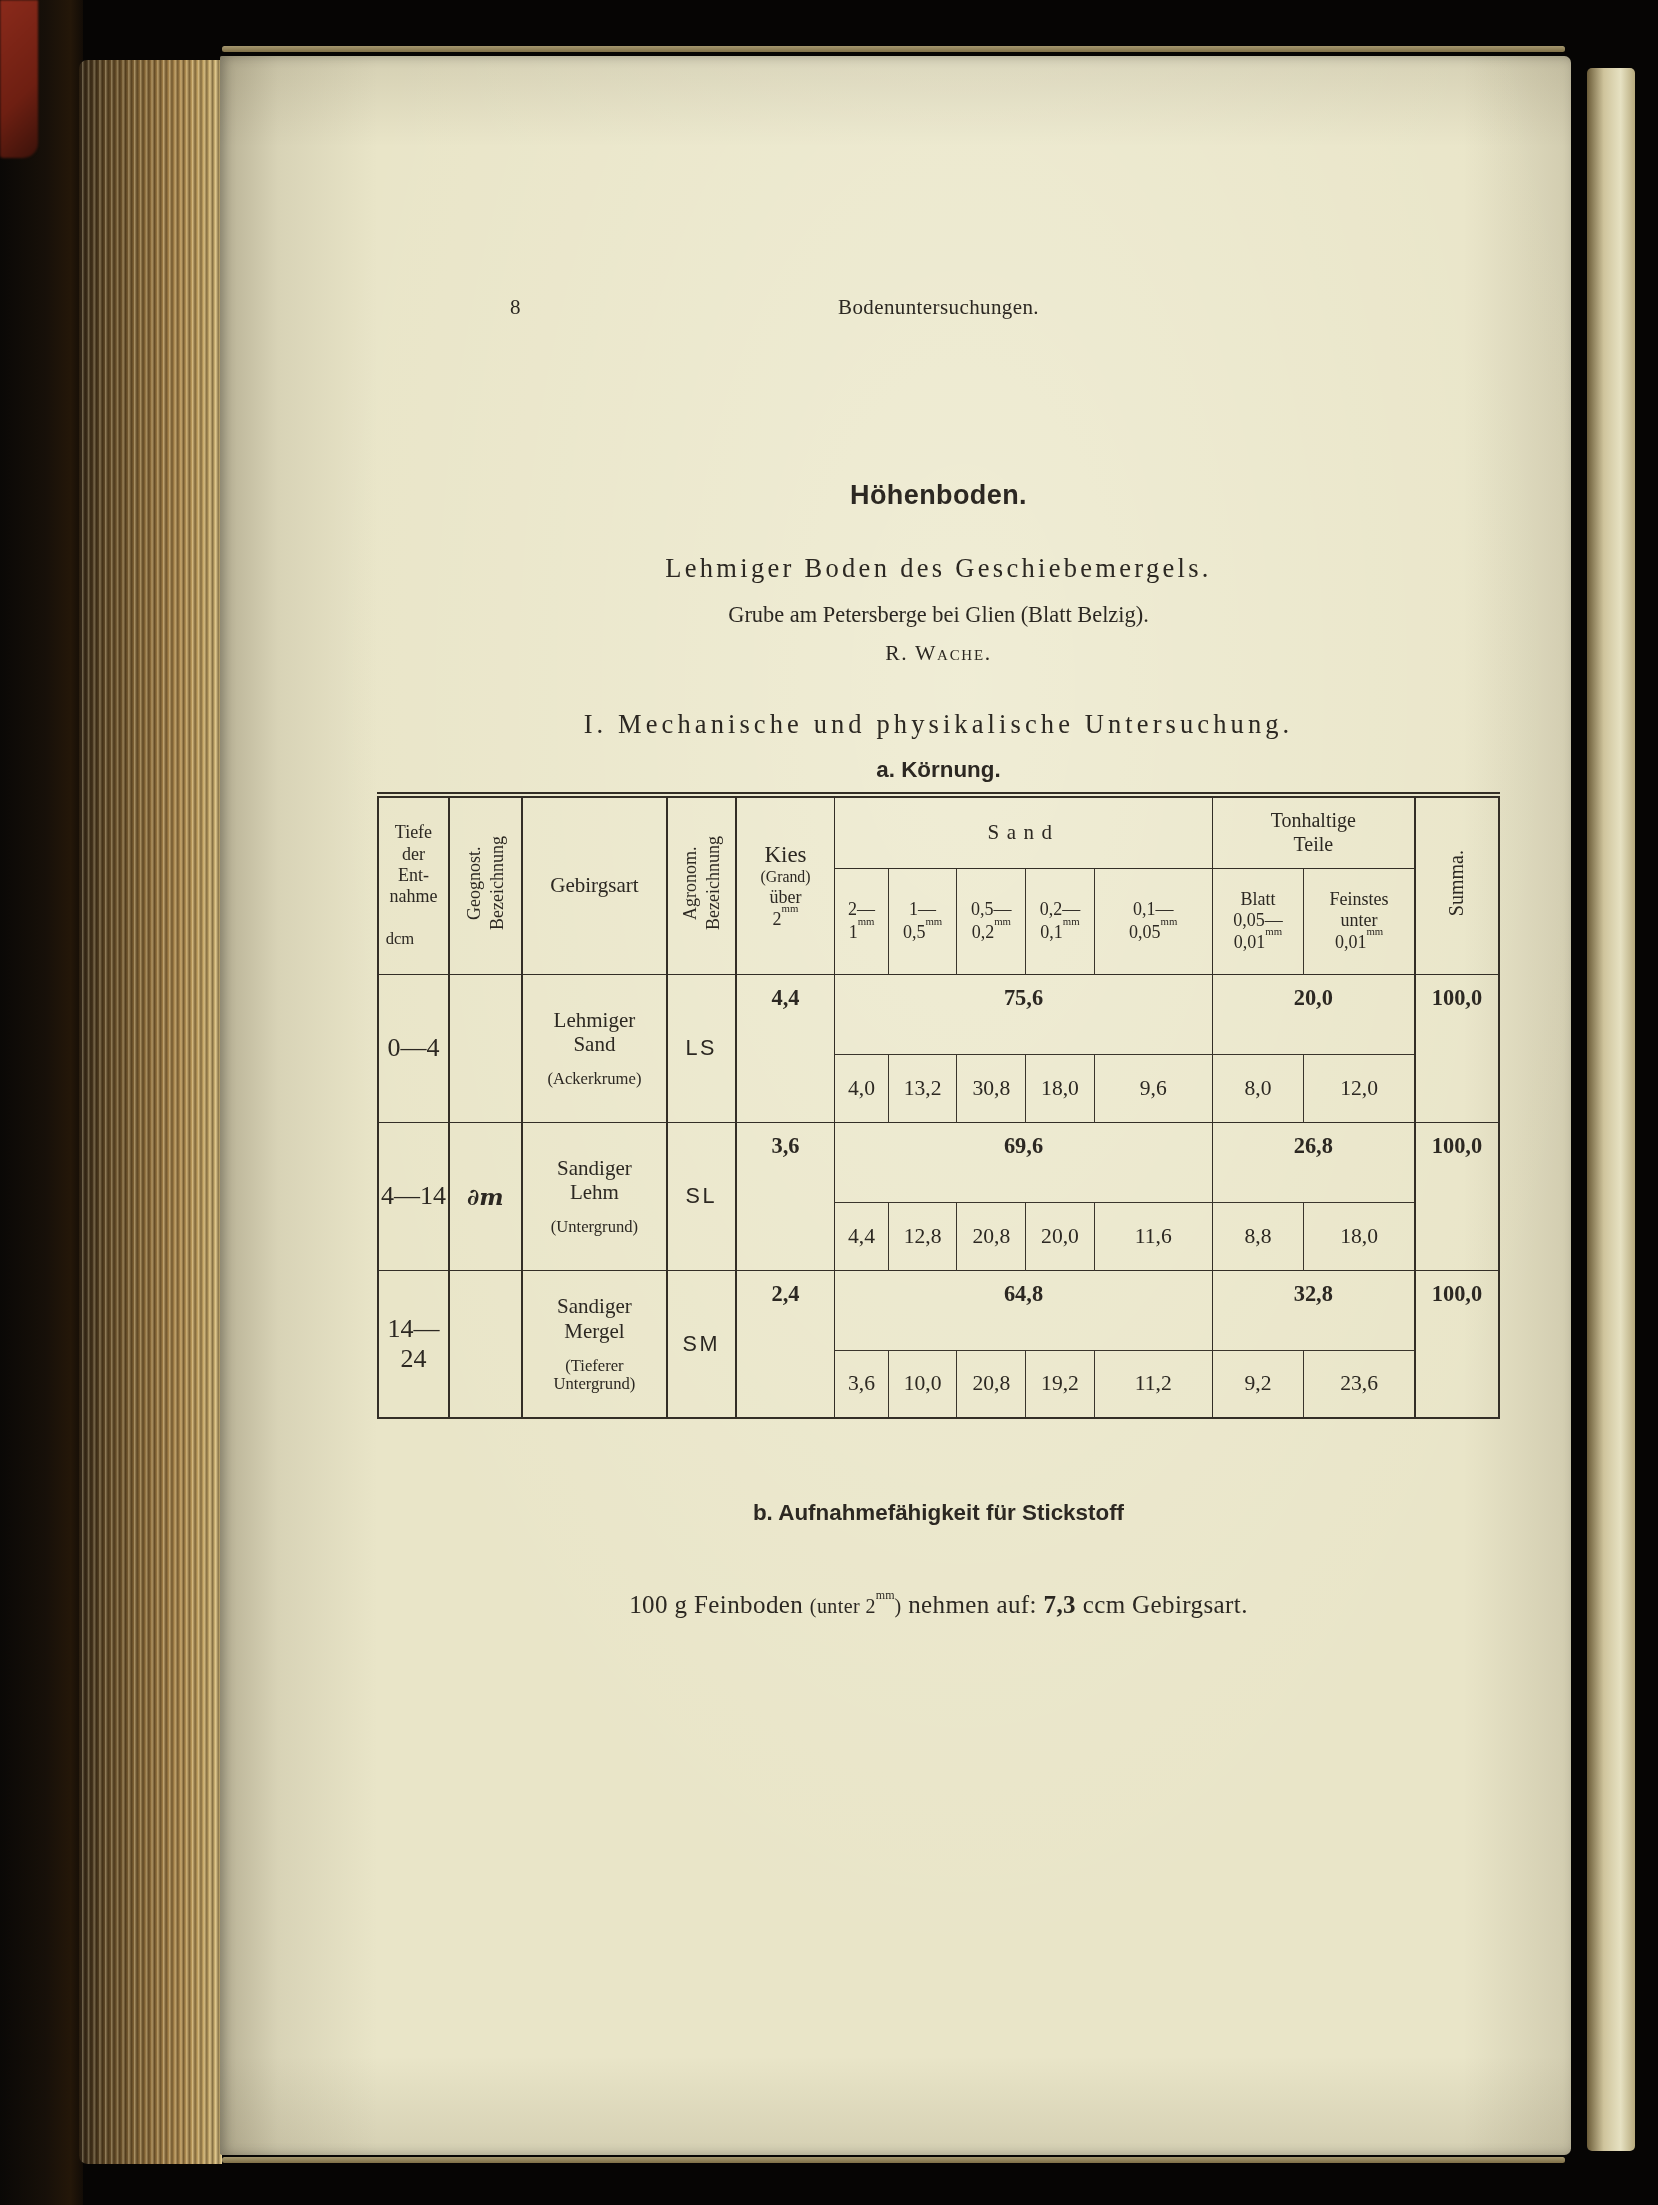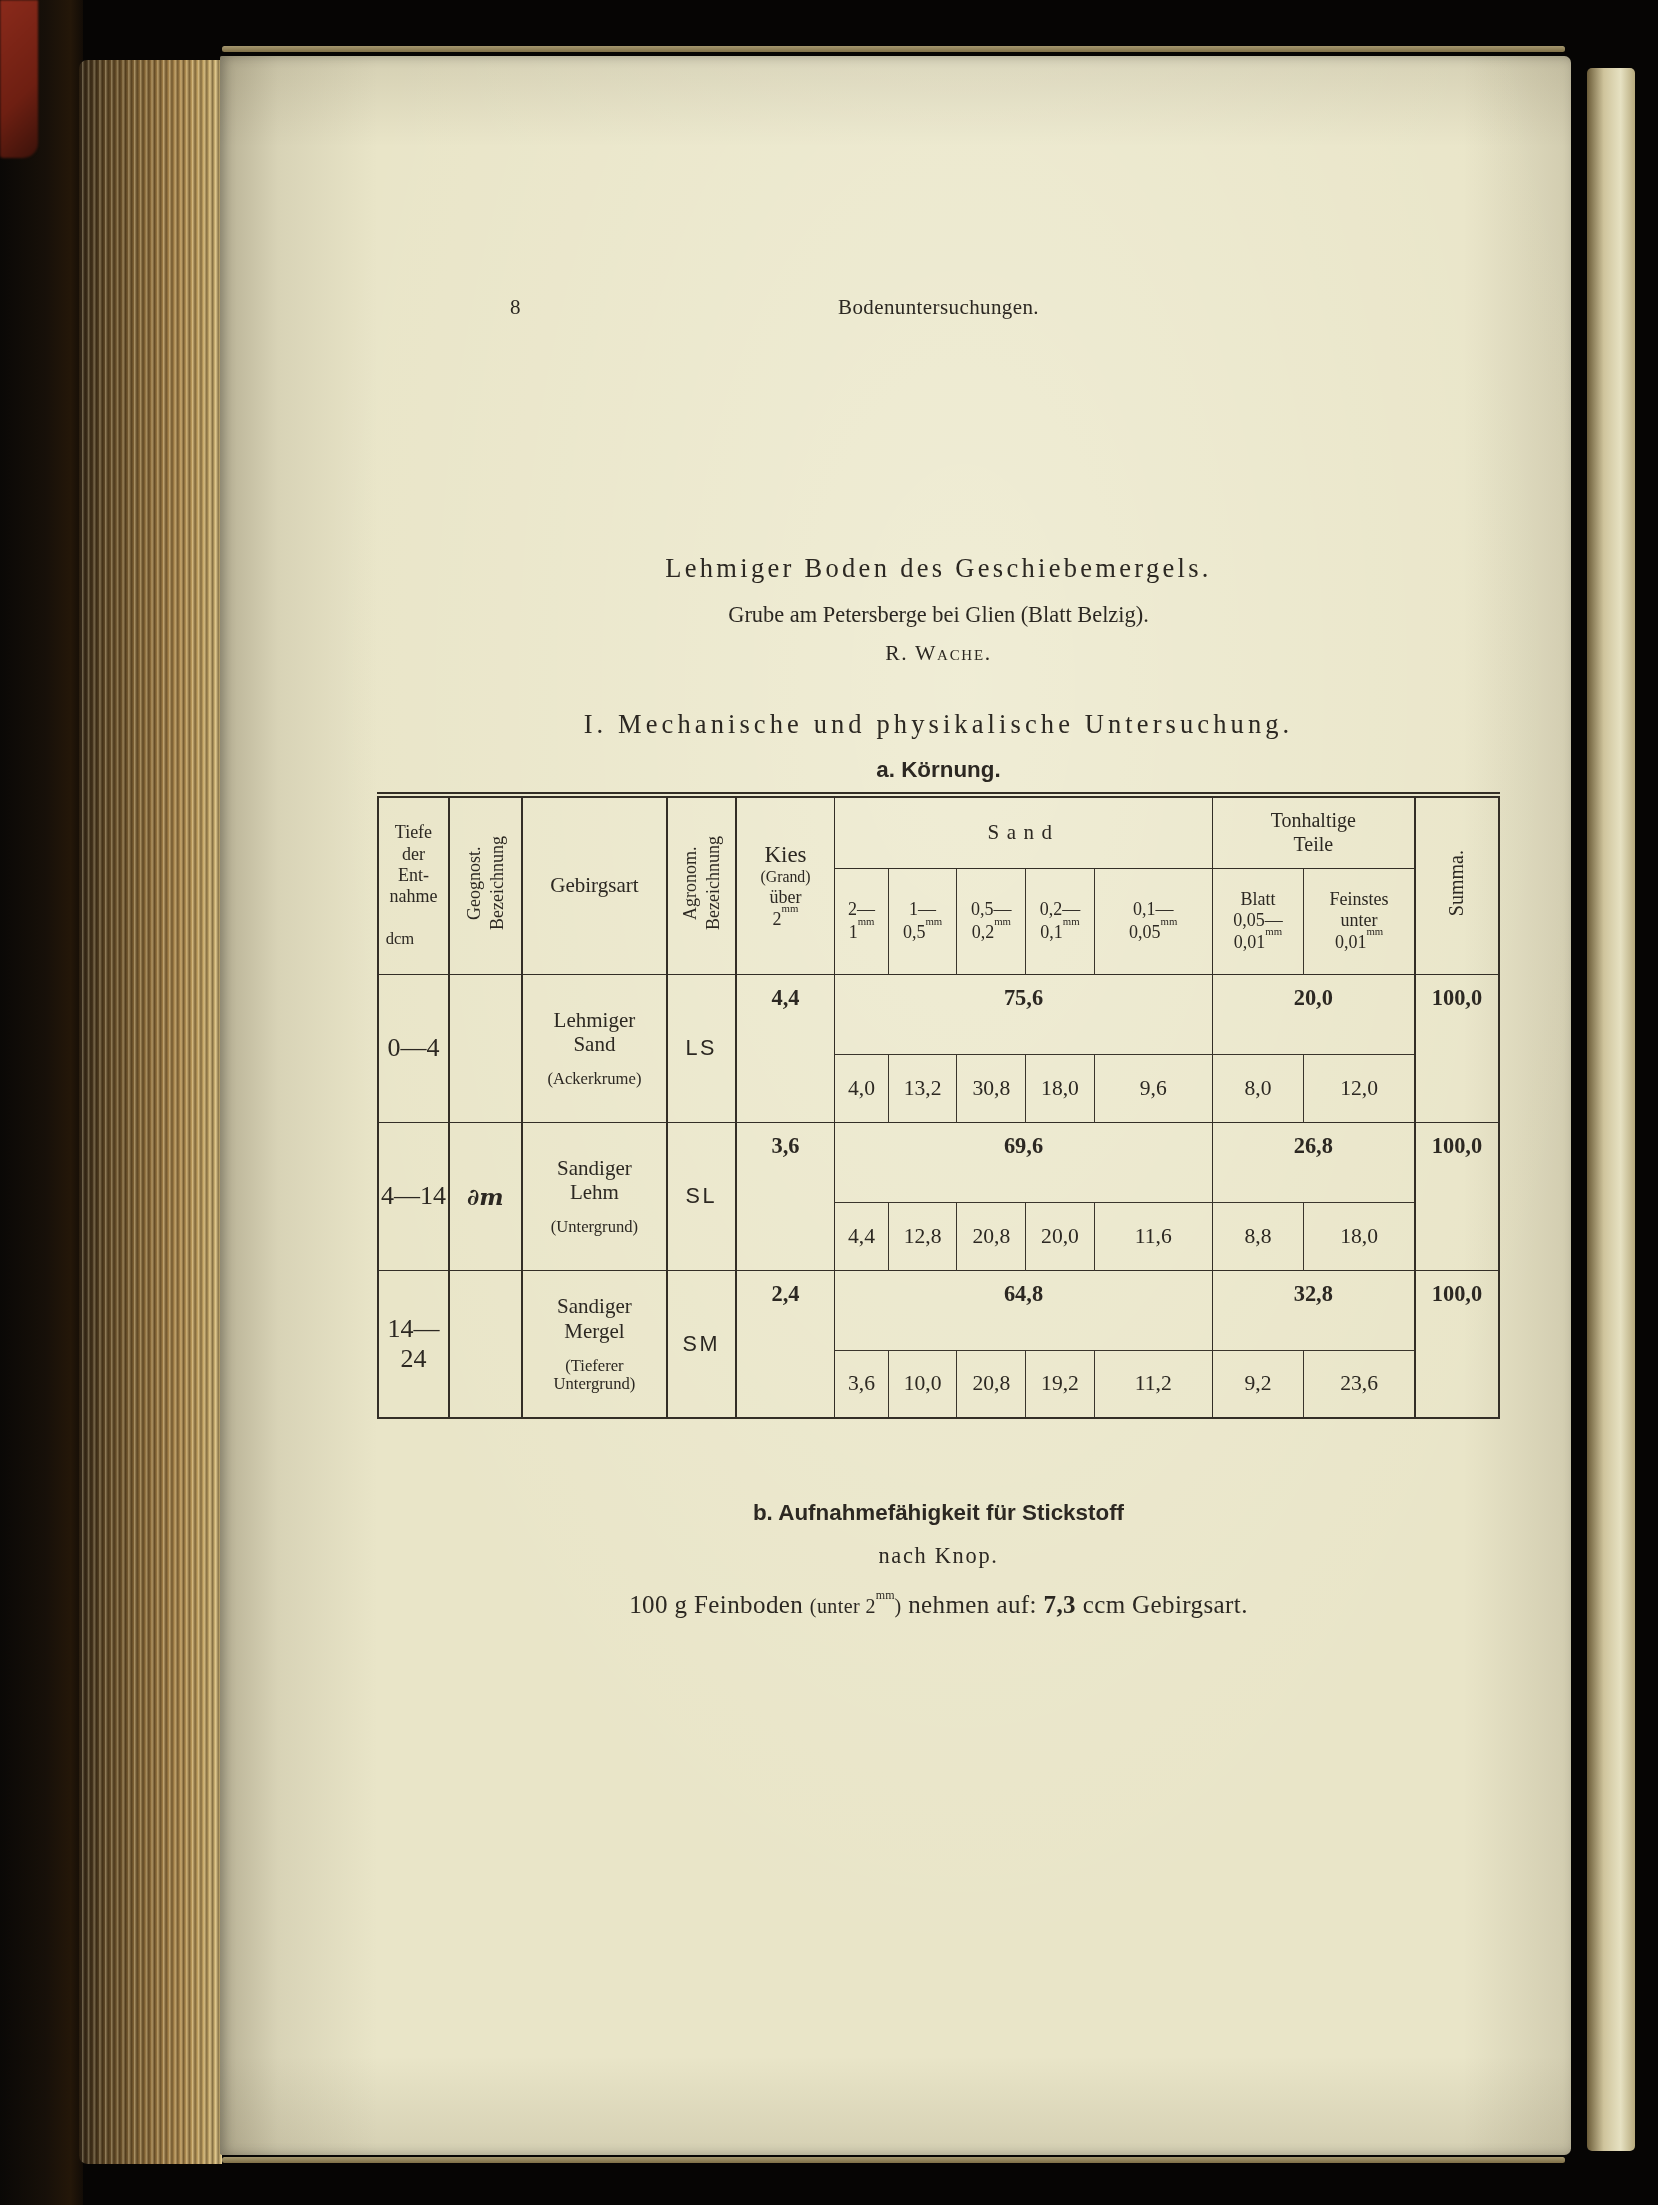--- a/index.html
+++ b/index.html
@@ -129,20 +129,21 @@
 <div class="facing-page"></div>
 
 <div class="page">
   <div class="content">
 
     <div class="running-head">
       <span class="pagenum">8</span>
       <span class="running-title">Bodenuntersuchungen.</span>
     </div>
 
+    <div class="centered h-main">Höhenboden.</div>
     <div class="centered h-sub">Lehmiger Boden des Geschiebemergels.</div>
     <div class="centered h-loc">Grube am Petersberge bei Glien (Blatt Belzig).</div>
     <div class="centered h-auth">R. Wache.</div>
     <div class="centered h-sect">I. Mechanische und physikalische Untersuchung.</div>
     <div class="centered h-subsect">a. Körnung.</div>
 
     <div class="tablewrap">
       <table class="ktable">
         <colgroup>
           <col style="width:65px">
@@ -306,20 +307,19 @@
             <td class="c8 val">19,2</td>
             <td class="c9 val">11,2</td>
             <td class="c10 val">9,2</td>
             <td class="c11 val">23,6</td>
           </tr>
         </tbody>
       </table>
     </div>
 
     <div class="centered b-title">b. Aufnahmefähigkeit für Stickstoff</div>
-    <div class="centered b-method">nach Knop.</div>
     <div class="centered b-line">
       <span>100 g Feinboden </span><span class="smallpar"><span>(unter 2</span><sup>mm</sup><span>)</span></span><span> nehmen auf: </span><span class="bold">7,3</span><span> ccm Gebirgsart.</span>
     </div>
 
   </div>
 </div>
 
 
 </body></html>

